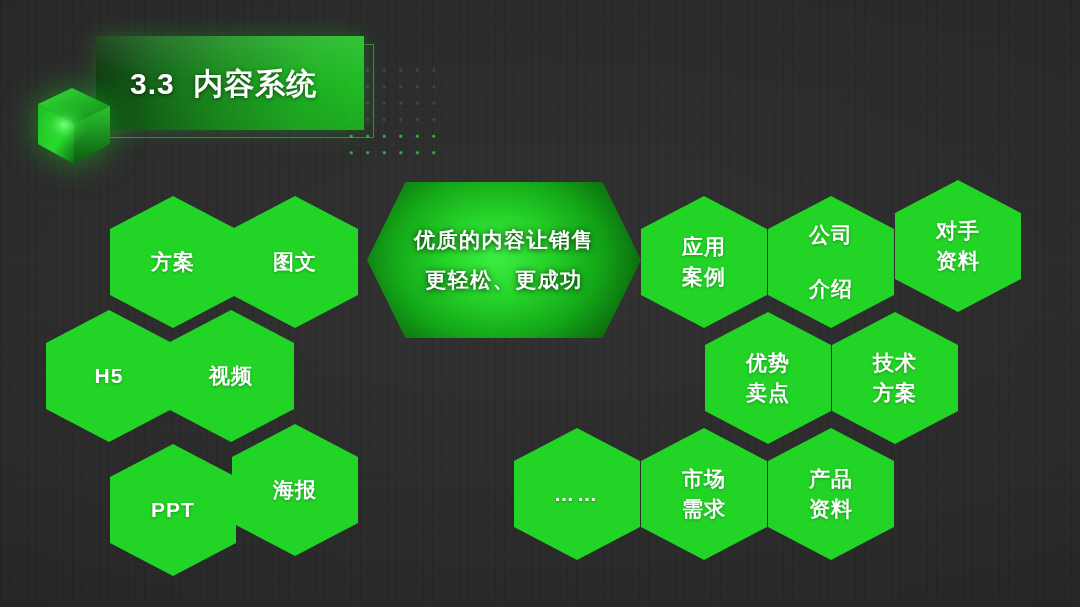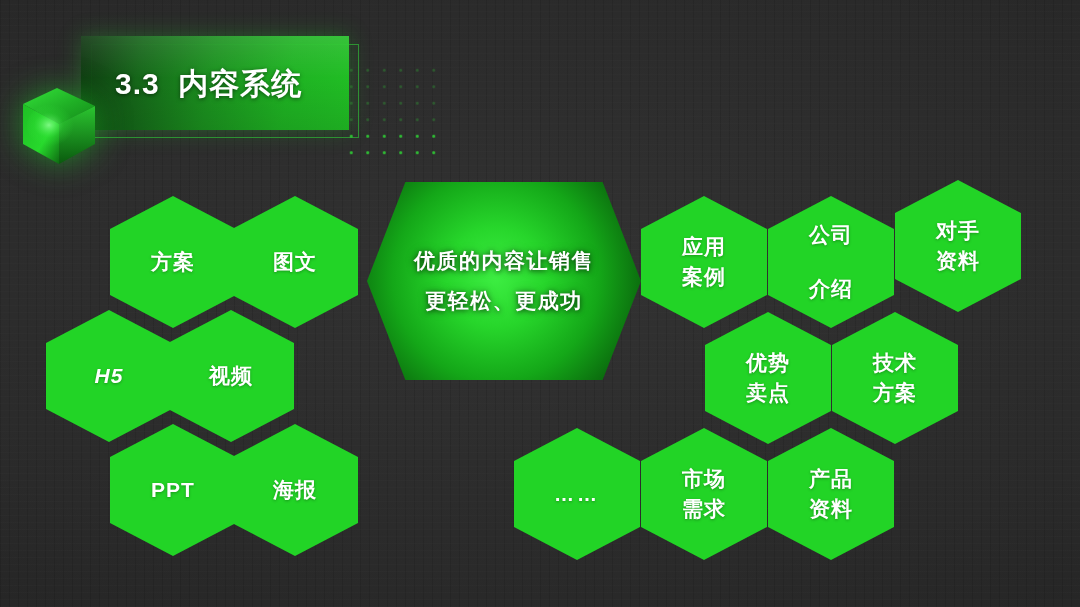--- a/index.html
+++ b/index.html
@@ -18,21 +18,21 @@
       repeating-linear-gradient(0deg,   rgba(255,255,255,0.012) 0px, rgba(255,255,255,0.012) 1px, transparent 1px, transparent 7px),
       repeating-linear-gradient(90deg,  rgba(0,0,0,0.10) 0px, rgba(0,0,0,0.10) 1px, transparent 1px, transparent 9px),
       radial-gradient(120% 90% at 50% 45%, #323232 0%, #2a2a2a 55%, #202020 100%);
     font-family: "Liberation Sans", "DejaVu Sans", sans-serif;
     -webkit-font-smoothing: antialiased;
   }
 
   
   #title-block {
     position: absolute;
-    left: 3px;
+    left: 18px;
     top: 34px;
     width: 420px;
     height: 120px;
   }
   .title-outline {
     position: absolute;
     left: 88px;
     top: 10px;
     width: 268px;
     height: 94px;
@@ -193,39 +193,39 @@
         <ellipse cx="38" cy="44" rx="26" ry="22" fill="url(#cGlow)"></ellipse>
       </svg>
     </div>
 
     <div class="title-text">3.3  内容系统</div>
   </div>
 
   <div class="dot-grid dim"></div>
   <div class="dot-grid" style="left:343px; top:128px; width:100px; height:36px; opacity:0.85;"></div>
 
-  <div class="hex-center" id="center-hex" style="left:367px; top:182px; width:274px; height:198px;">
+  <div class="hex-center" id="center-hex" style="left:367px; top:182px; width:274px; height:156px;">
     <span class="l">优质的内容让销售</span>
     <span class="l">更轻松、更成功</span>
   </div>
 
   <div id="hex-layer">
       <div class="hex" style="left: 110px; top: 196px; width: 126px; height: 132px;">
         <span class="l">方案</span>
       </div>
       <div class="hex" style="left: 232px; top: 196px; width: 126px; height: 132px;">
         <span class="l">图文</span>
       </div>
-      <div class="hex" style="left: 46px; top: 310px; width: 126px; height: 132px; font-style: italic;">
+      <div class="hex" style="left: 46px; top: 310px; width: 126px; height: 132px;">
         <span class="l">H5</span>
       </div>
       <div class="hex" style="left: 168px; top: 310px; width: 126px; height: 132px;">
         <span class="l">视频</span>
       </div>
-      <div class="hex" style="left: 110px; top: 424px; width: 126px; height: 132px;">
+      <div class="hex" style="left: 110px; top: 444px; width: 126px; height: 132px;">
         <span class="l">PPT</span>
       </div>
       <div class="hex" style="left: 232px; top: 424px; width: 126px; height: 132px;">
         <span class="l">海报</span>
       </div>
       <div class="hex" style="left: 641px; top: 196px; width: 126px; height: 132px; text-align: center;">
         <span class="l">应用</span>
         <span class="l">案例</span>
       </div>
       <div class="hex" style="left: 768px; top: 196px; width: 126px; height: 132px; gap: 24px;">

